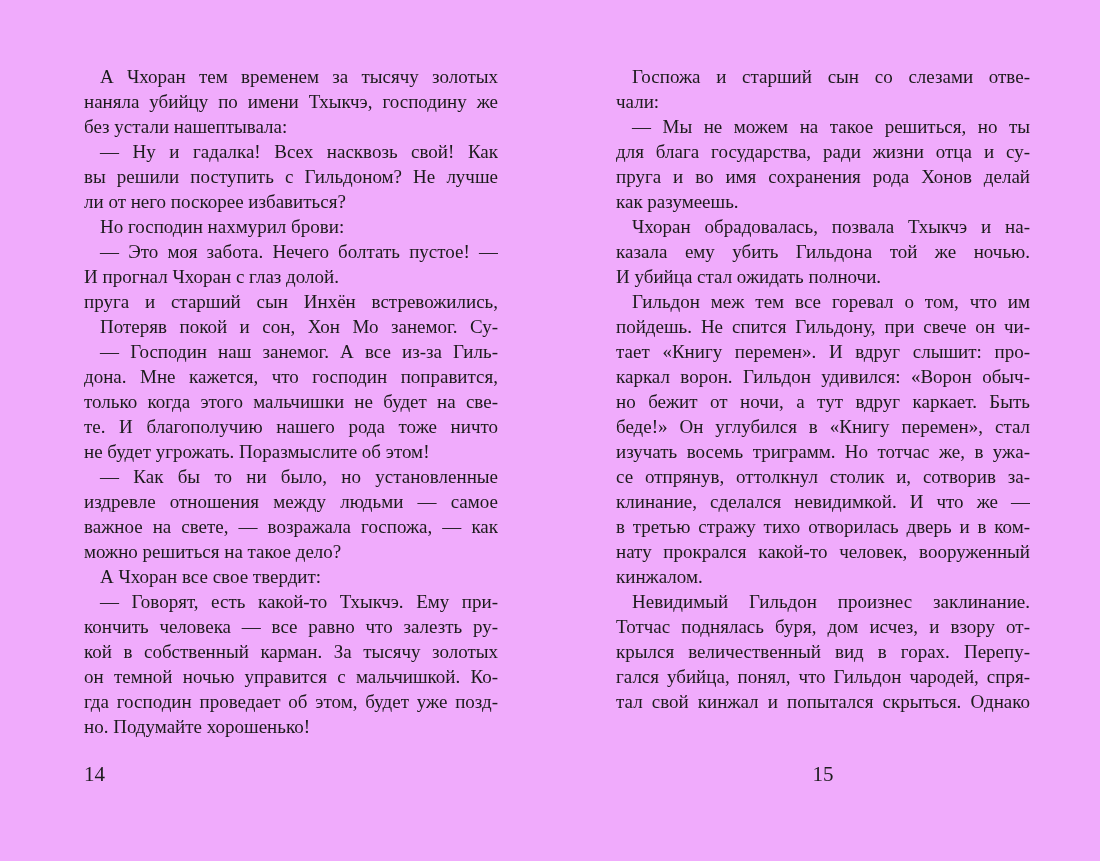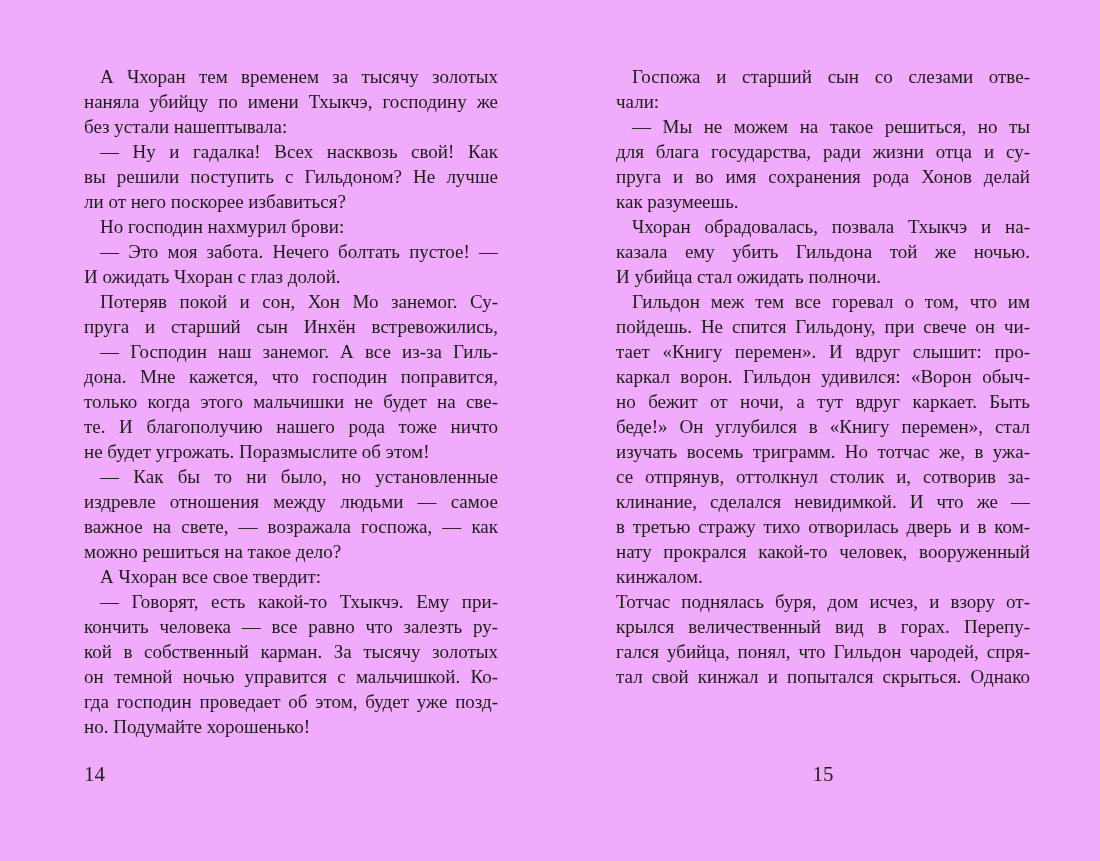--- a/index.html
+++ b/index.html
@@ -59,25 +59,25 @@
       <div class="para">
         <div class="line first">— Ну и гадалка! Всех насквозь свой! Как</div>
         <div class="line">вы решили поступить с Гильдоном? Не лучше</div>
         <div class="line plast">ли от него поскорее избавиться?</div>
       </div>
       <div class="para">
         <div class="line first plast">Но господин нахмурил брови:</div>
       </div>
       <div class="para">
         <div class="line first">— Это моя забота. Нечего болтать пустое! —</div>
-        <div class="line plast">И ожидать Чхоран с глаз долой.</div>
+        <div class="line plast">И прогнал Чхоран с глаз долой.</div>
       </div>
       <div class="para">
+        <div class="line">пруга и старший сын Инхён встревожились,</div>
         <div class="line first">Потеряв покой и сон, Хон Мо занемог. Су-</div>
-        <div class="line">пруга и старший сын Инхён встревожились,</div>
       </div>
       <div class="para">
         <div class="line first">— Господин наш занемог. А все из-за Гиль-</div>
         <div class="line">дона. Мне кажется, что господин поправится,</div>
         <div class="line">только когда этого мальчишки не будет на све-</div>
         <div class="line">те. И благополучию нашего рода тоже ничто</div>
         <div class="line plast">не будет угрожать. Поразмыслите об этом!</div>
       </div>
       <div class="para">
         <div class="line first">— Как бы то ни было, но установленные</div>
@@ -122,20 +122,21 @@
         <div class="line">но бежит от ночи, а тут вдруг каркает. Быть</div>
         <div class="line">беде!» Он углубился в «Книгу перемен», стал</div>
         <div class="line">изучать восемь триграмм. Но тотчас же, в ужа-</div>
         <div class="line">се отпрянув, оттолкнул столик и, сотворив за-</div>
         <div class="line">клинание, сделался невидимкой. И что же —</div>
         <div class="line">в третью стражу тихо отворилась дверь и в ком-</div>
         <div class="line">нату прокрался какой-то человек, вооруженный</div>
         <div class="line plast">кинжалом.</div>
       </div>
       <div class="para">
+        <div class="line first">Невидимый Гильдон произнес заклинание.</div>
         <div class="line">Тотчас поднялась буря, дом исчез, и взору от-</div>
         <div class="line">крылся величественный вид в горах. Перепу-</div>
         <div class="line">гался убийца, понял, что Гильдон чародей, спря-</div>
         <div class="line">тал свой кинжал и попытался скрыться. Однако</div>
       </div>
     </div>
 
   <div class="page-number pn-left">14</div>
 
   <div class="page-number pn-right">15</div>

